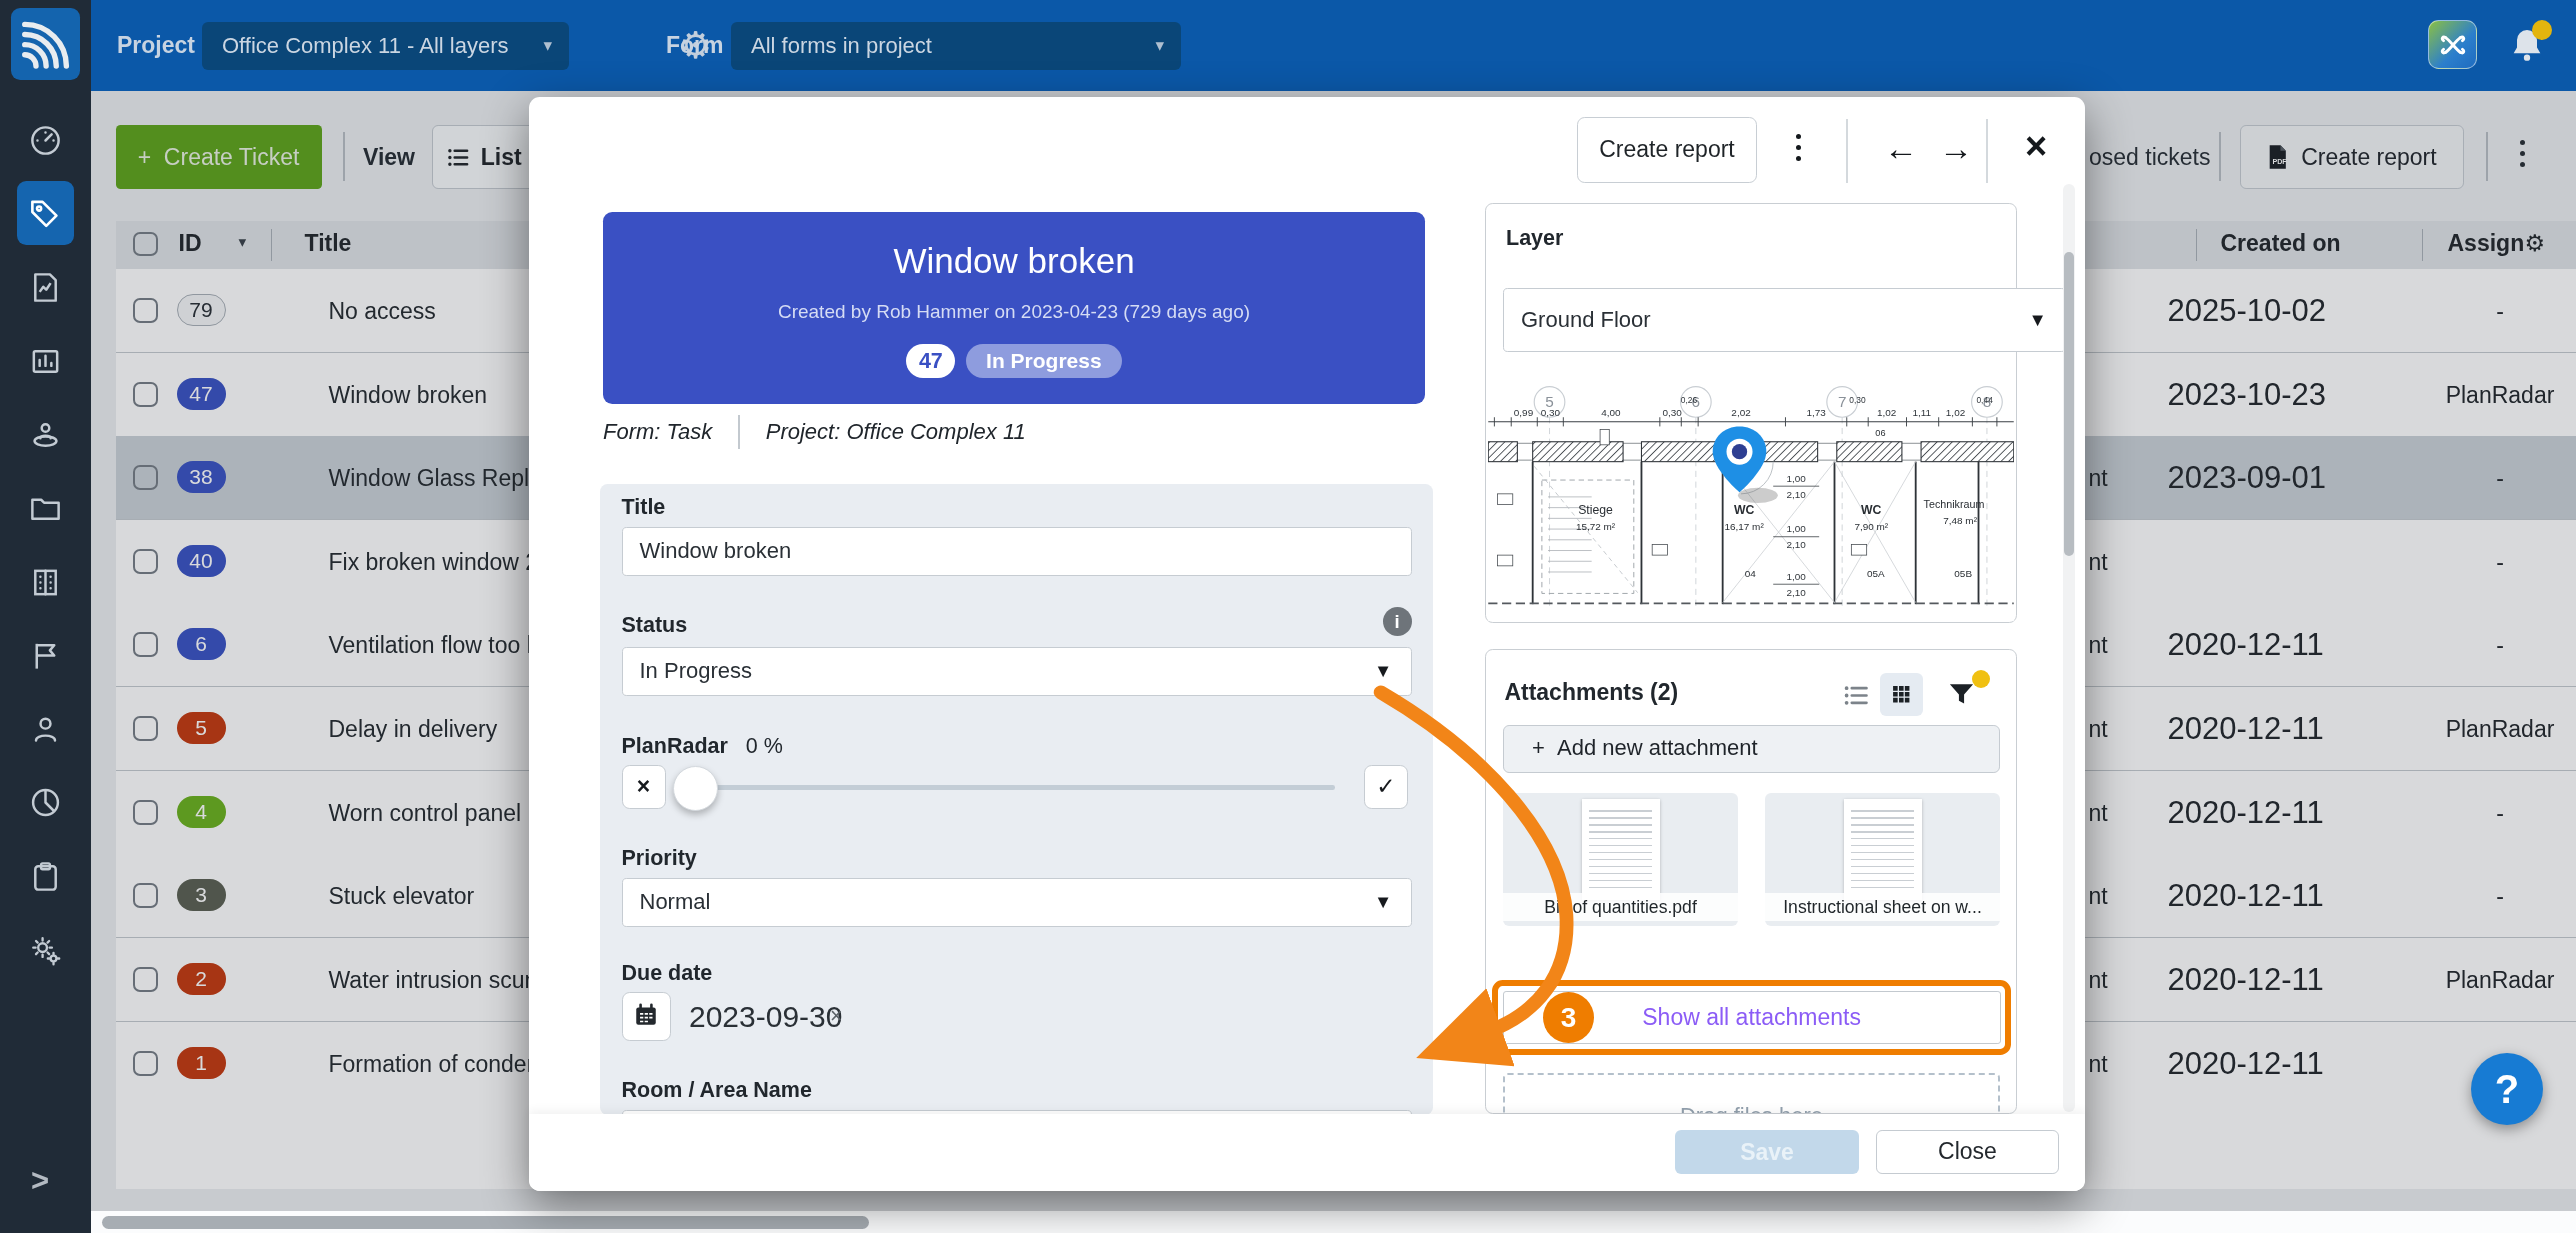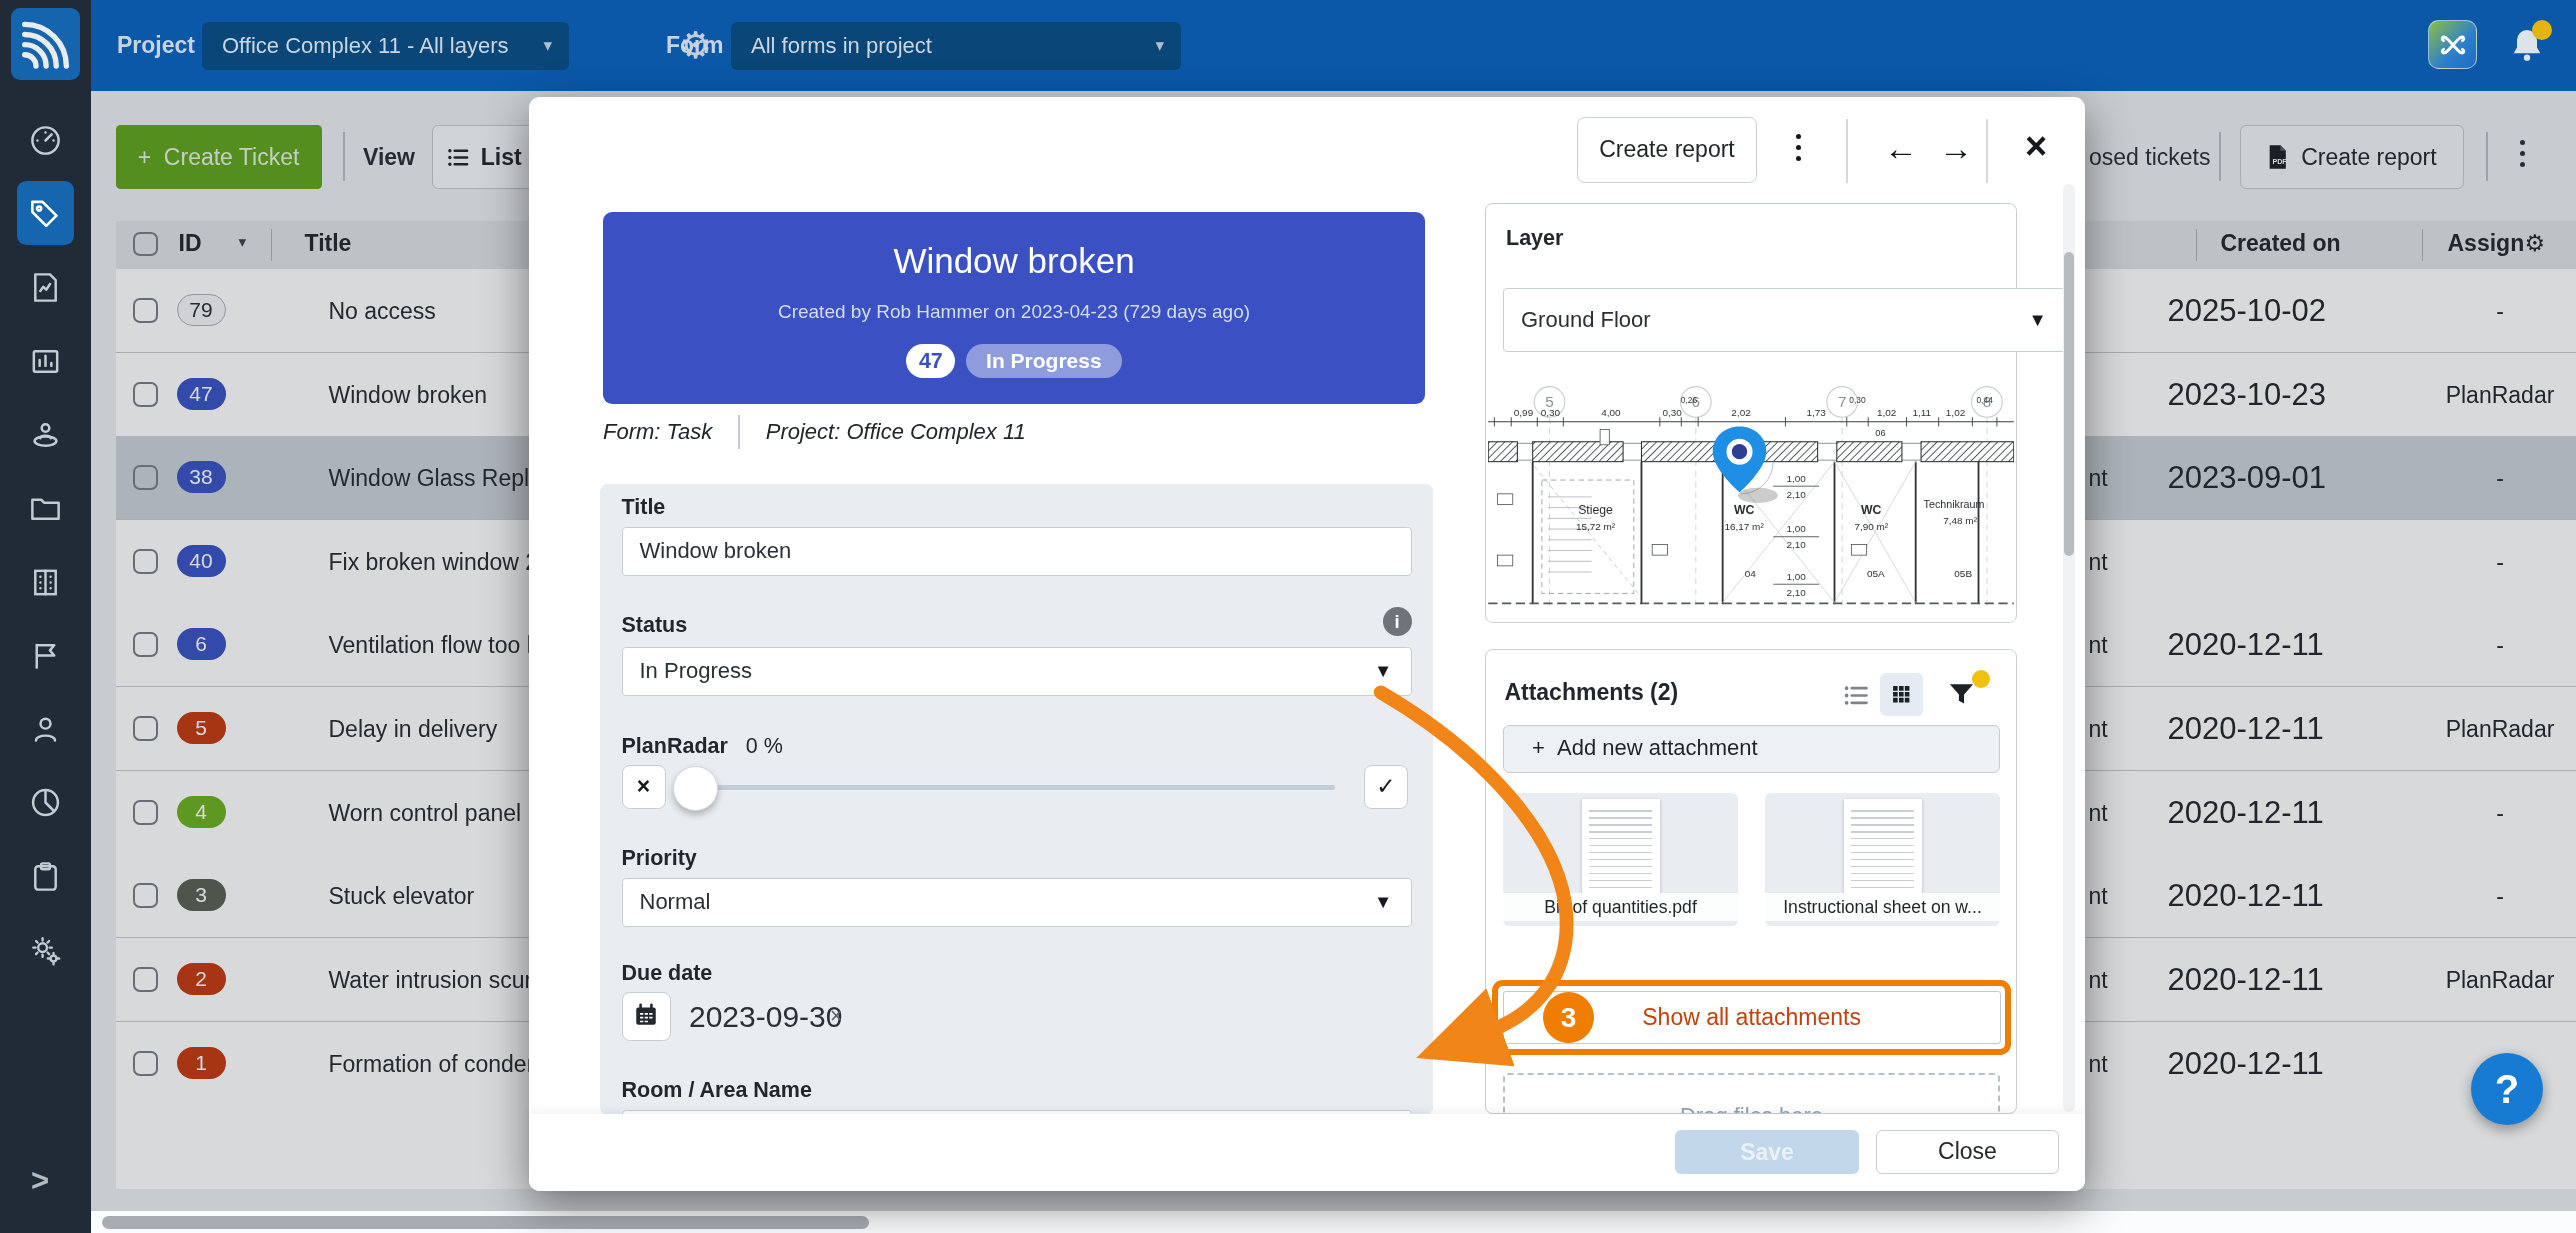--- a/index.html
+++ b/index.html
@@ -80,21 +80,21 @@
   .knob{position:absolute;left:73px;top:282px;width:43px;height:43px;border-radius:50%;background:#fff;border:0.8px solid #D4D9DE;box-shadow:0 3.8px 7px rgba(0,0,0,.25);}
   .rcard{position:absolute;border:1.5px solid #C9CED3;border-radius:7.7px;box-sizing:border-box;background:#fff;}
   .att-add{position:absolute;left:17px;top:75px;width:497px;height:48px;background:#EEF1F4;border:1.5px solid #C5CBD1;border-radius:6.1px;box-sizing:border-box;
            font-size:22px;line-height:44px;padding-left:28px;color:#1F242A;}
   .thumb{position:absolute;top:143px;width:235px;height:133px;background:#E9EDF1;border-radius:6.1px;}
   .docprev{position:absolute;left:50%;transform:translateX(-50%);top:6.1px;width:78px;height:101px;background:#fff;box-shadow:0 0.8px 3.1px rgba(0,0,0,.25);}
   .docprev::after{content:"";position:absolute;left:7.7px;right:7.7px;top:10.7px;bottom:7.7px;
                   background:repeating-linear-gradient(180deg,#C9CED3 0 1.5px,transparent 1.5px 7px);}
   .thumb .tlabel{position:absolute;left:0;bottom:4.6px;width:100%;text-align:center;font-size:17.6px;color:#1F2529;background:rgba(255,255,255,.85);padding:3.8px 0;}
   .orange-box{position:absolute;left:6.1px;top:330px;width:519px;height:75px;border:6.1px solid #EF7D00;border-radius:10.7px;box-sizing:border-box;background:#fff;}
-  .show-all{position:absolute;left:4.6px;top:4.6px;right:4.6px;bottom:4.6px;border:1.5px solid #C3C9CF;border-radius:3.1px;text-align:center;font-size:23px;color:#c2410c;display:flex;align-items:center;justify-content:center;}
+  .show-all{position:absolute;left:4.6px;top:4.6px;right:4.6px;bottom:4.6px;border:1.5px solid #C3C9CF;border-radius:3.1px;text-align:center;font-size:23px;color:#8b5cf6;display:flex;align-items:center;justify-content:center;}
   .step-badge{position:absolute;left:57px;top:342px;width:51px;height:51px;border-radius:50%;background:#EF7D00;color:#fff;font-size:28px;font-weight:700;text-align:center;line-height:51px;z-index:3;}
   .dragzone{position:absolute;left:17px;top:423px;width:497px;height:107px;border:2.3px dashed #B4C0CB;border-radius:4.6px;box-sizing:border-box;text-align:center;}
   .dragzone span{display:inline-block;margin-top:28px;font-size:22px;color:#92A0AD;}
   .mfooter{position:absolute;left:0;top:1017px;width:1556px;height:77px;background:#fff;border-radius:0 0 10.7px 10.7px;box-shadow:0 -3.8px 9.2px rgba(0,0,0,.05);}
   .btn-save{position:absolute;left:1146px;top:16px;width:184px;height:44px;background:#C2D8EA;color:#E9F2F8;border-radius:6.1px;font-size:23px;font-weight:600;text-align:center;line-height:44px;}
   .btn-close{position:absolute;left:1347px;top:16px;width:183px;height:44px;background:#fff;border:1.5px solid #C5CBD1;border-radius:6.1px;box-sizing:border-box;color:#23282D;font-size:23px;text-align:center;line-height:41px;}
   .vscroll-track{position:absolute;left:1534px;top:87px;width:12.3px;height:928px;background:#F1F2F3;border-radius:6.1px;}
   .vscroll-thumb{position:absolute;left:0.8px;top:68px;width:10px;height:304px;background:#B7BCC1;border-radius:5.4px;}
   .fab{position:absolute;left:2471px;top:1053px;width:72px;height:72px;border-radius:50%;background:#177BD3;color:#fff;font-size:40px;font-weight:700;
        text-align:center;line-height:72px;z-index:30;box-shadow:0 4.6px 12.3px rgba(0,0,0,.35);}

